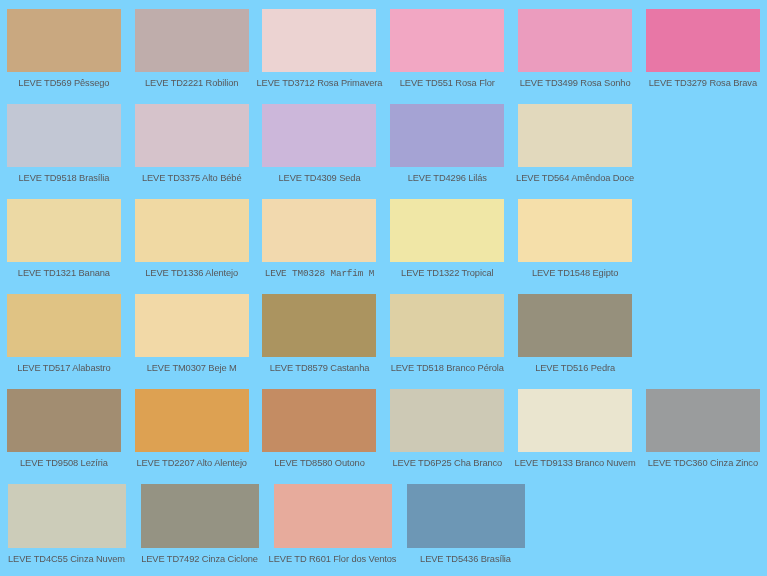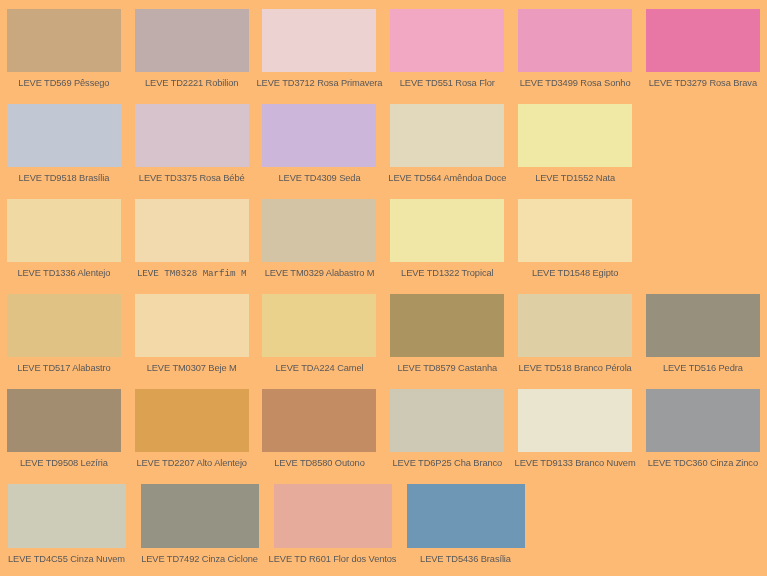--- a/index.html
+++ b/index.html
@@ -67,21 +67,21 @@
     height: 64px;
     margin-top: 9px;
   }
   .last-row .swatch-label {
     width: 133px;
   }
 </style>
 </head>
 <body>
 
-<div id="palette-page" style="background: #fdba74;">
+<div id="palette-page" style="background: #7dd3fc;">
 
   <div class="swatch-row">
     <div class="swatch-cell">
       <div class="swatch-chip" style="background-color: rgb(201, 168, 128);"></div>
       <div class="swatch-label" style="color: rgb(88, 88, 90);">LEVE TD569 Pêssego</div>
     </div>
     <div class="swatch-cell">
       <div class="swatch-chip" style="background-color: rgb(191, 173, 171);"></div>
       <div class="swatch-label" style="color: rgb(88, 88, 90);">LEVE TD2221 Robilion</div>
     </div>
@@ -103,73 +103,69 @@
     </div>
   </div>
 
   <div class="swatch-row">
     <div class="swatch-cell">
       <div class="swatch-chip" style="background-color: rgb(194, 199, 212);"></div>
       <div class="swatch-label" style="color: rgb(88, 88, 90);">LEVE TD9518 Brasília</div>
     </div>
     <div class="swatch-cell">
       <div class="swatch-chip" style="background-color: rgb(214, 195, 203);"></div>
-      <div class="swatch-label" style="color: rgb(88, 88, 90);">LEVE TD3375 Rosa Bébé</div>
+      <div class="swatch-label" style="color: rgb(88, 88, 90);">LEVE TD3375 Alto Bébé</div>
     </div>
     <div class="swatch-cell">
       <div class="swatch-chip" style="background-color: rgb(204, 183, 218);"></div>
       <div class="swatch-label" style="color: rgb(88, 88, 90);">LEVE TD4309 Seda</div>
     </div>
     <div class="swatch-cell">
+      <div class="swatch-chip" style="background-color: rgb(165, 163, 212);"></div>
+      <div class="swatch-label" style="color: rgb(88, 88, 90);">LEVE TD4296 Lilás</div>
+    </div>
+    <div class="swatch-cell">
       <div class="swatch-chip" style="background-color: rgb(226, 217, 189);"></div>
       <div class="swatch-label" style="color: rgb(88, 88, 90);">LEVE TD564 Amêndoa Doce</div>
     </div>
-    <div class="swatch-cell">
-      <div class="swatch-chip" style="background-color: rgb(240, 233, 165);"></div>
-      <div class="swatch-label" style="color: rgb(88, 88, 90);">LEVE TD1552 Nata</div>
-    </div>
-  </div>
-
-  <div class="swatch-row">
+  </div>
+
+  <div class="swatch-row">
+    <div class="swatch-cell">
+      <div class="swatch-chip" style="background-color: rgb(236, 217, 164);"></div>
+      <div class="swatch-label" style="color: rgb(88, 88, 90);">LEVE TD1321 Banana</div>
+    </div>
     <div class="swatch-cell">
       <div class="swatch-chip" style="background-color: rgb(240, 217, 163);"></div>
       <div class="swatch-label" style="color: rgb(88, 88, 90);">LEVE TD1336 Alentejo</div>
     </div>
     <div class="swatch-cell">
       <div class="swatch-chip" style="background-color: rgb(242, 217, 174);"></div>
       <div class="swatch-label" style="color: rgb(88, 88, 90); font-family: Liberation Mono, monospace;">LEVE TM0328 Marfim M</div>
     </div>
     <div class="swatch-cell">
-      <div class="swatch-chip" style="background-color: rgb(212, 196, 166);"></div>
-      <div class="swatch-label" style="color: rgb(88, 88, 90);">LEVE TM0329 Alabastro M</div>
-    </div>
-    <div class="swatch-cell">
       <div class="swatch-chip" style="background-color: rgb(240, 231, 166);"></div>
       <div class="swatch-label" style="color: rgb(88, 88, 90);">LEVE TD1322 Tropical</div>
     </div>
     <div class="swatch-cell">
       <div class="swatch-chip" style="background-color: rgb(245, 223, 170);"></div>
       <div class="swatch-label" style="color: rgb(88, 88, 90);">LEVE TD1548 Egipto</div>
     </div>
   </div>
 
   <div class="swatch-row">
     <div class="swatch-cell">
       <div class="swatch-chip" style="background-color: rgb(224, 195, 132);"></div>
       <div class="swatch-label" style="color: rgb(88, 88, 90);">LEVE TD517 Alabastro</div>
     </div>
     <div class="swatch-cell">
       <div class="swatch-chip" style="background-color: rgb(242, 217, 167);"></div>
       <div class="swatch-label" style="color: rgb(88, 88, 90);">LEVE TM0307 Beje M</div>
     </div>
     <div class="swatch-cell">
-      <div class="swatch-chip" style="background-color: rgb(235, 210, 140);"></div>
-      <div class="swatch-label" style="color: rgb(88, 88, 90);">LEVE TDA224 Camel</div>
-    </div>
-    <div class="swatch-cell">
       <div class="swatch-chip" style="background-color: rgb(171, 148, 96);"></div>
       <div class="swatch-label" style="color: rgb(88, 88, 90);">LEVE TD8579 Castanha</div>
     </div>
     <div class="swatch-cell">
       <div class="swatch-chip" style="background-color: rgb(222, 208, 164);"></div>
       <div class="swatch-label" style="color: rgb(88, 88, 90);">LEVE TD518 Branco Pérola</div>
     </div>
     <div class="swatch-cell">
       <div class="swatch-chip" style="background-color: rgb(150, 144, 124);"></div>
       <div class="swatch-label" style="color: rgb(88, 88, 90);">LEVE TD516 Pedra</div>

